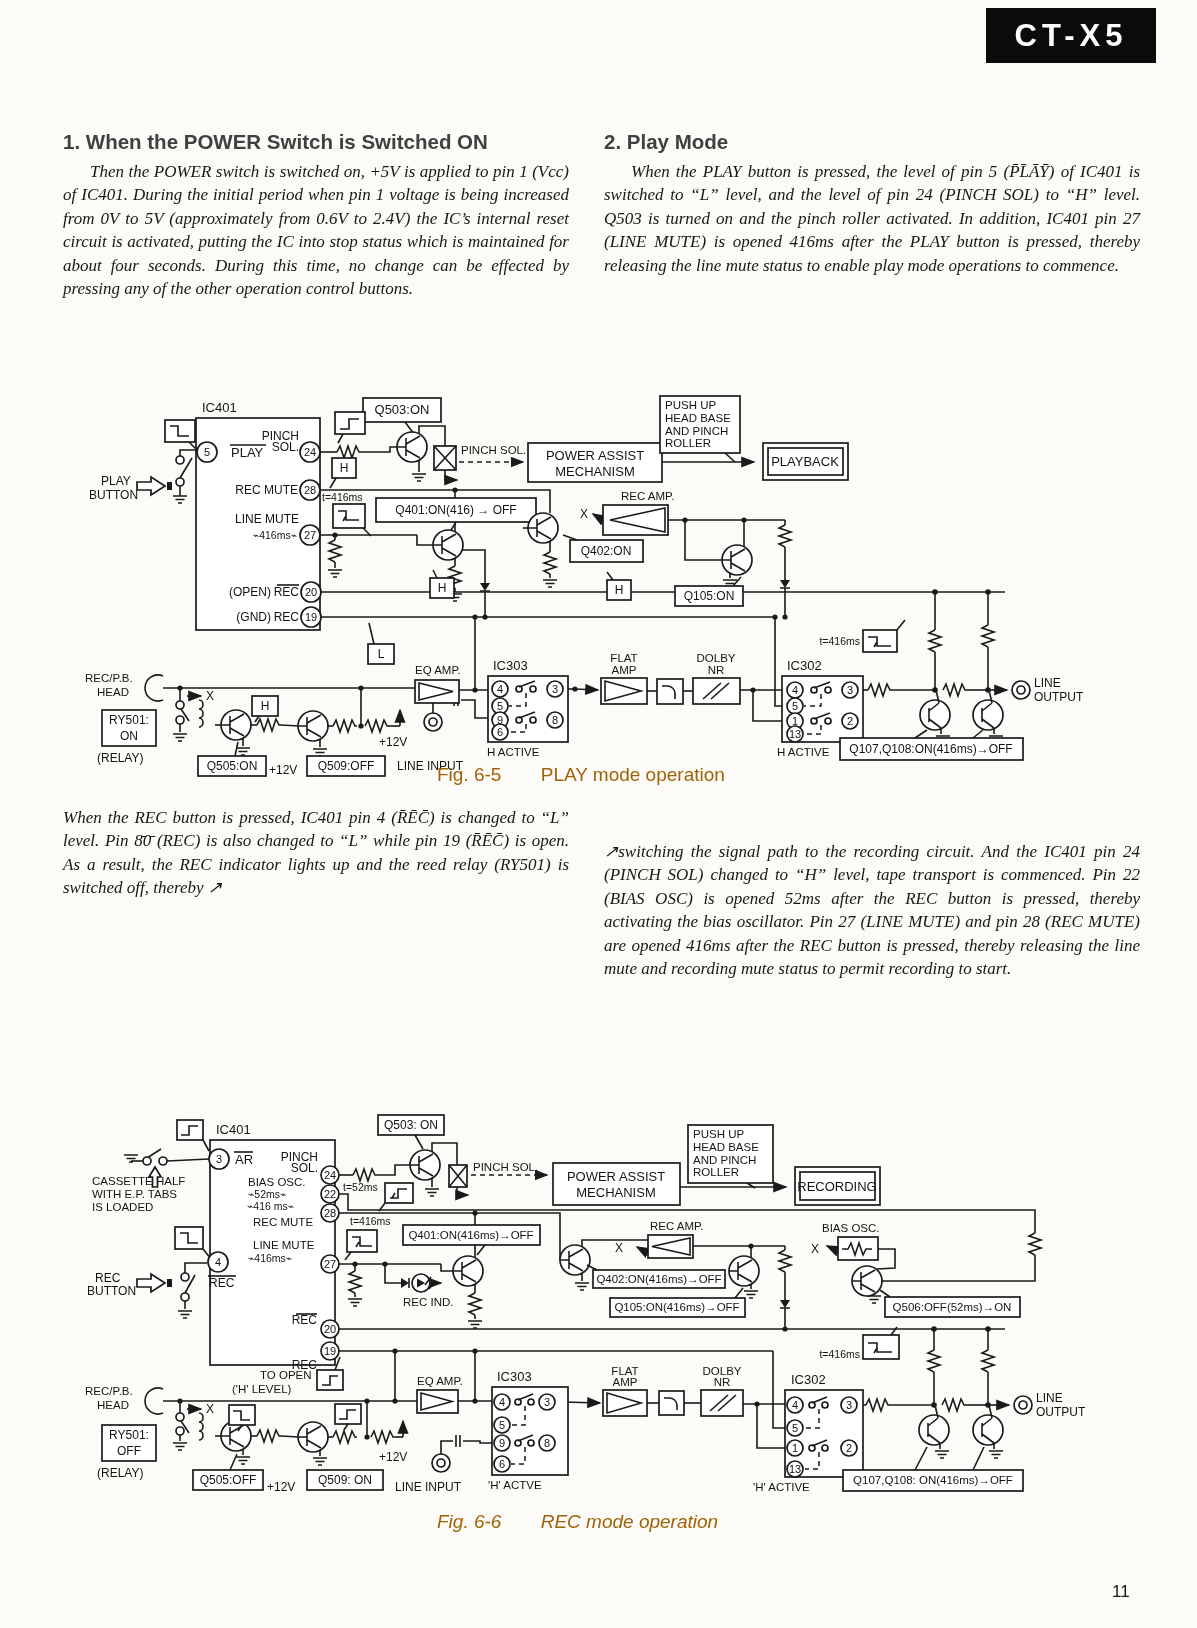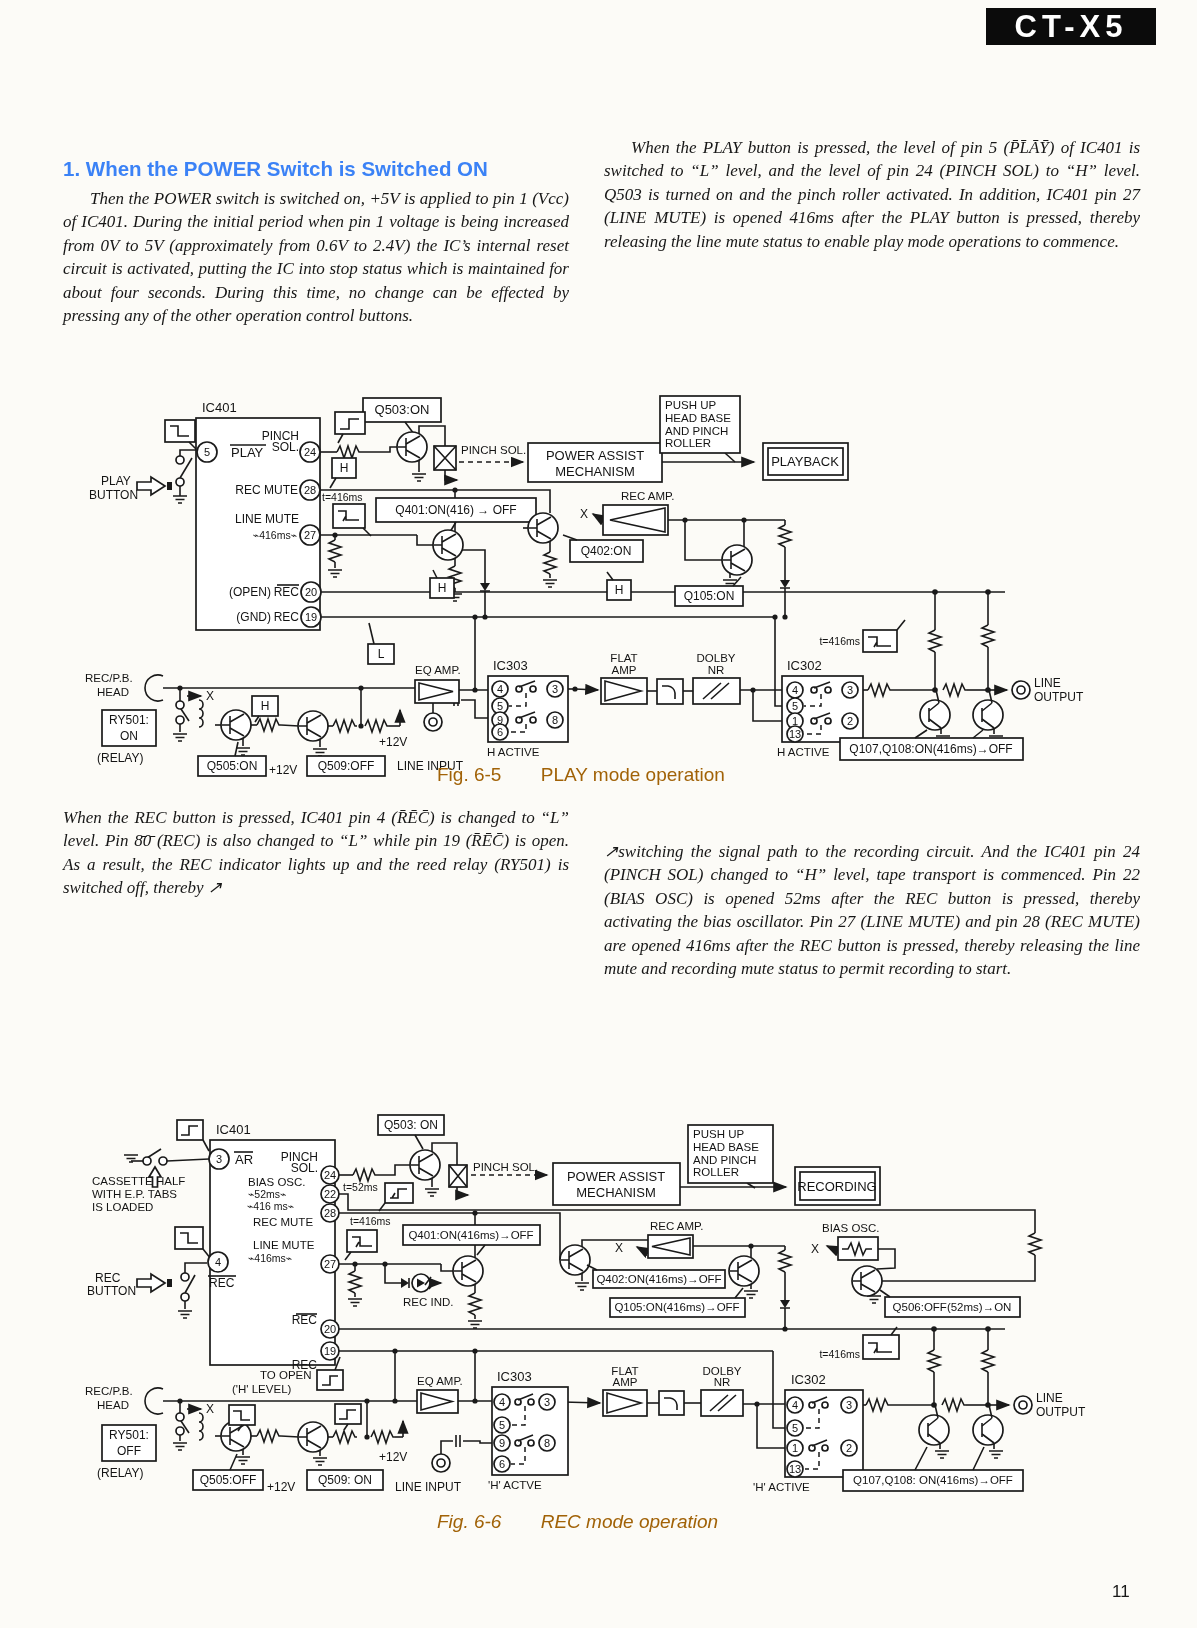--- a/index.html
+++ b/index.html
@@ -1,22 +1,22 @@
 <!DOCTYPE html>
 <html><head>
 <meta charset="utf-8">
 <style>
   html,body{margin:0;padding:0;}
   body{width:1197px;height:1628px;position:relative;background:#fcfbf7;color:#171717;
        font-family:"Liberation Serif",serif;overflow:hidden;}
   .abs{position:absolute;}
-  .band{left:986px;top:8px;width:170px;height:37px;background:#0b0b0b;color:#fff;
+  .band{left:986px;top:8px;width:170px;height:55px;background:#0b0b0b;color:#fff;
         display:flex;align-items:center;justify-content:center;
         font-family:"Liberation Sans",sans-serif;font-weight:bold;font-size:31px;letter-spacing:5px;}
-  .sec-h{font-family:"Liberation Sans",sans-serif;font-weight:bold;font-size:20.5px;color:#3b82f6;margin-top:27px;}
+  .sec-h{font-family:"Liberation Sans",sans-serif;font-weight:bold;font-size:20.5px;color:#404040;}
   .bodytxt{font-size:17px;line-height:23.4px;text-align:justify;font-style:italic;}
   .ind{text-indent:27px;}
   .caption{font-family:"Liberation Sans",sans-serif;font-size:19px;color:#a16207;}
   .caption b{font-weight:normal;margin-right:34px;}
   .pagenum{font-family:"Liberation Sans",sans-serif;font-size:17px;}
   svg text{font-family:"Liberation Sans",sans-serif;fill:#141414;}
   .w{stroke:#1a1a1a;stroke-width:1.6;fill:none;}
   .wd{stroke:#1a1a1a;stroke-width:1.5;fill:none;stroke-dasharray:5 4;}
   .bx{fill:#fff;stroke:#1a1a1a;stroke-width:1.7;}
   .dk{fill:#1a1a1a;}
@@ -28,20 +28,21 @@
 <body>
 
 <div class="abs band">CT-X5</div>
 
 <div class="abs" style="left:63px;top:130px;width:506px;">
   <div class="sec-h">1. When the POWER Switch is Switched ON</div>
   <div class="bodytxt ind" style="margin-top:6px;">Then the POWER switch is switched on, +5V is applied to pin 1 (Vcc) of IC401. During the initial period when pin 1 voltage is being increased from 0V to 5V (approximately from 0.6V to 2.4V) the IC’s internal reset circuit is activated, putting the IC into stop status which is maintained for about four seconds. During this time, no change can be effected by pressing any of the other operation control buttons.</div>
 </div>
 
 <div class="abs" style="left:604px;top:130px;width:536px;">
+  <div class="sec-h">2. Play Mode</div>
   <div class="bodytxt ind" style="margin-top:6px;">When the PLAY button is pressed, the level of pin 5 (P̄L̄ĀȲ) of IC401 is switched to “L” level, and the level of pin 24 (PINCH SOL) to “H” level. Q503 is turned on and the pinch roller activated. In addition, IC401 pin 27 (LINE MUTE) is opened 416ms after the PLAY button is pressed, thereby releasing the line mute status to enable play mode operations to commence.</div>
 </div>
 
 <svg class="abs" style="left:85px;top:390px;" width="1020" height="390" viewBox="0 0 1020 390">
   <defs>
     <marker id="arr" markerWidth="10" markerHeight="8" refX="8" refY="3.5" orient="auto">
       <path d="M0 0 L9 3.5 L0 7 Z" fill="#1a1a1a"></path>
       </marker>
     <g id="npn">
       <circle r="15" class="bx"></circle>

